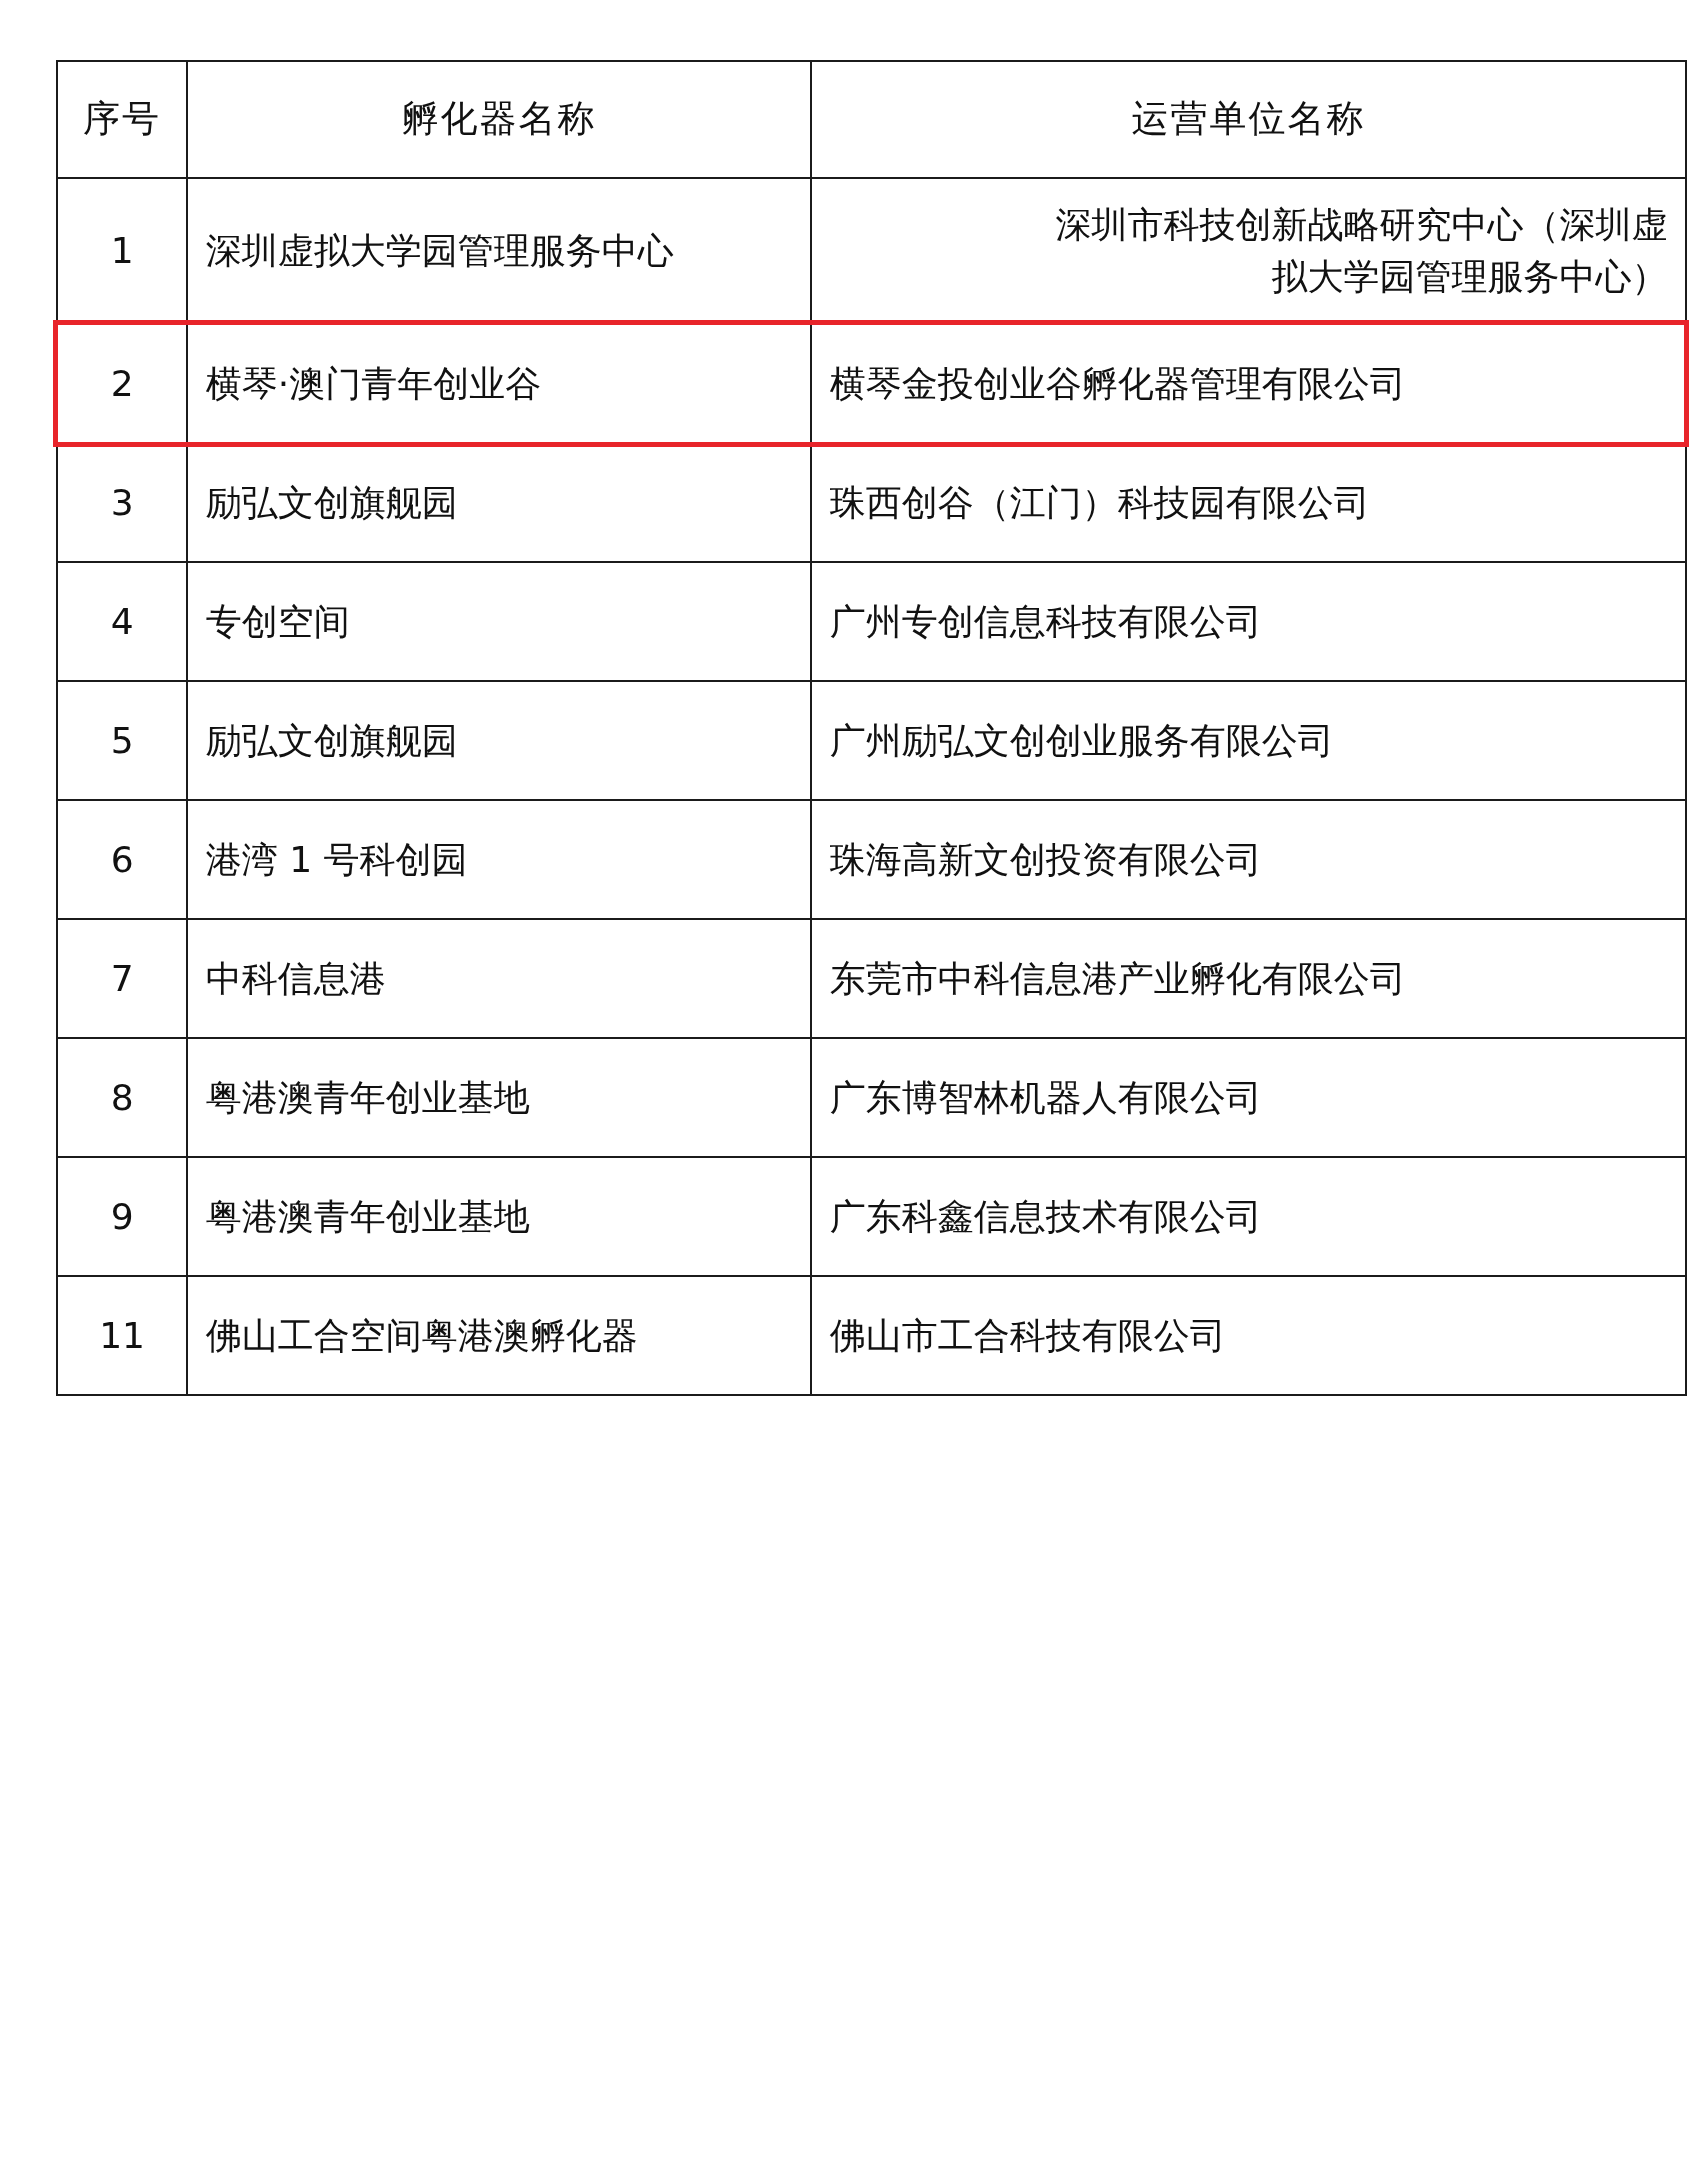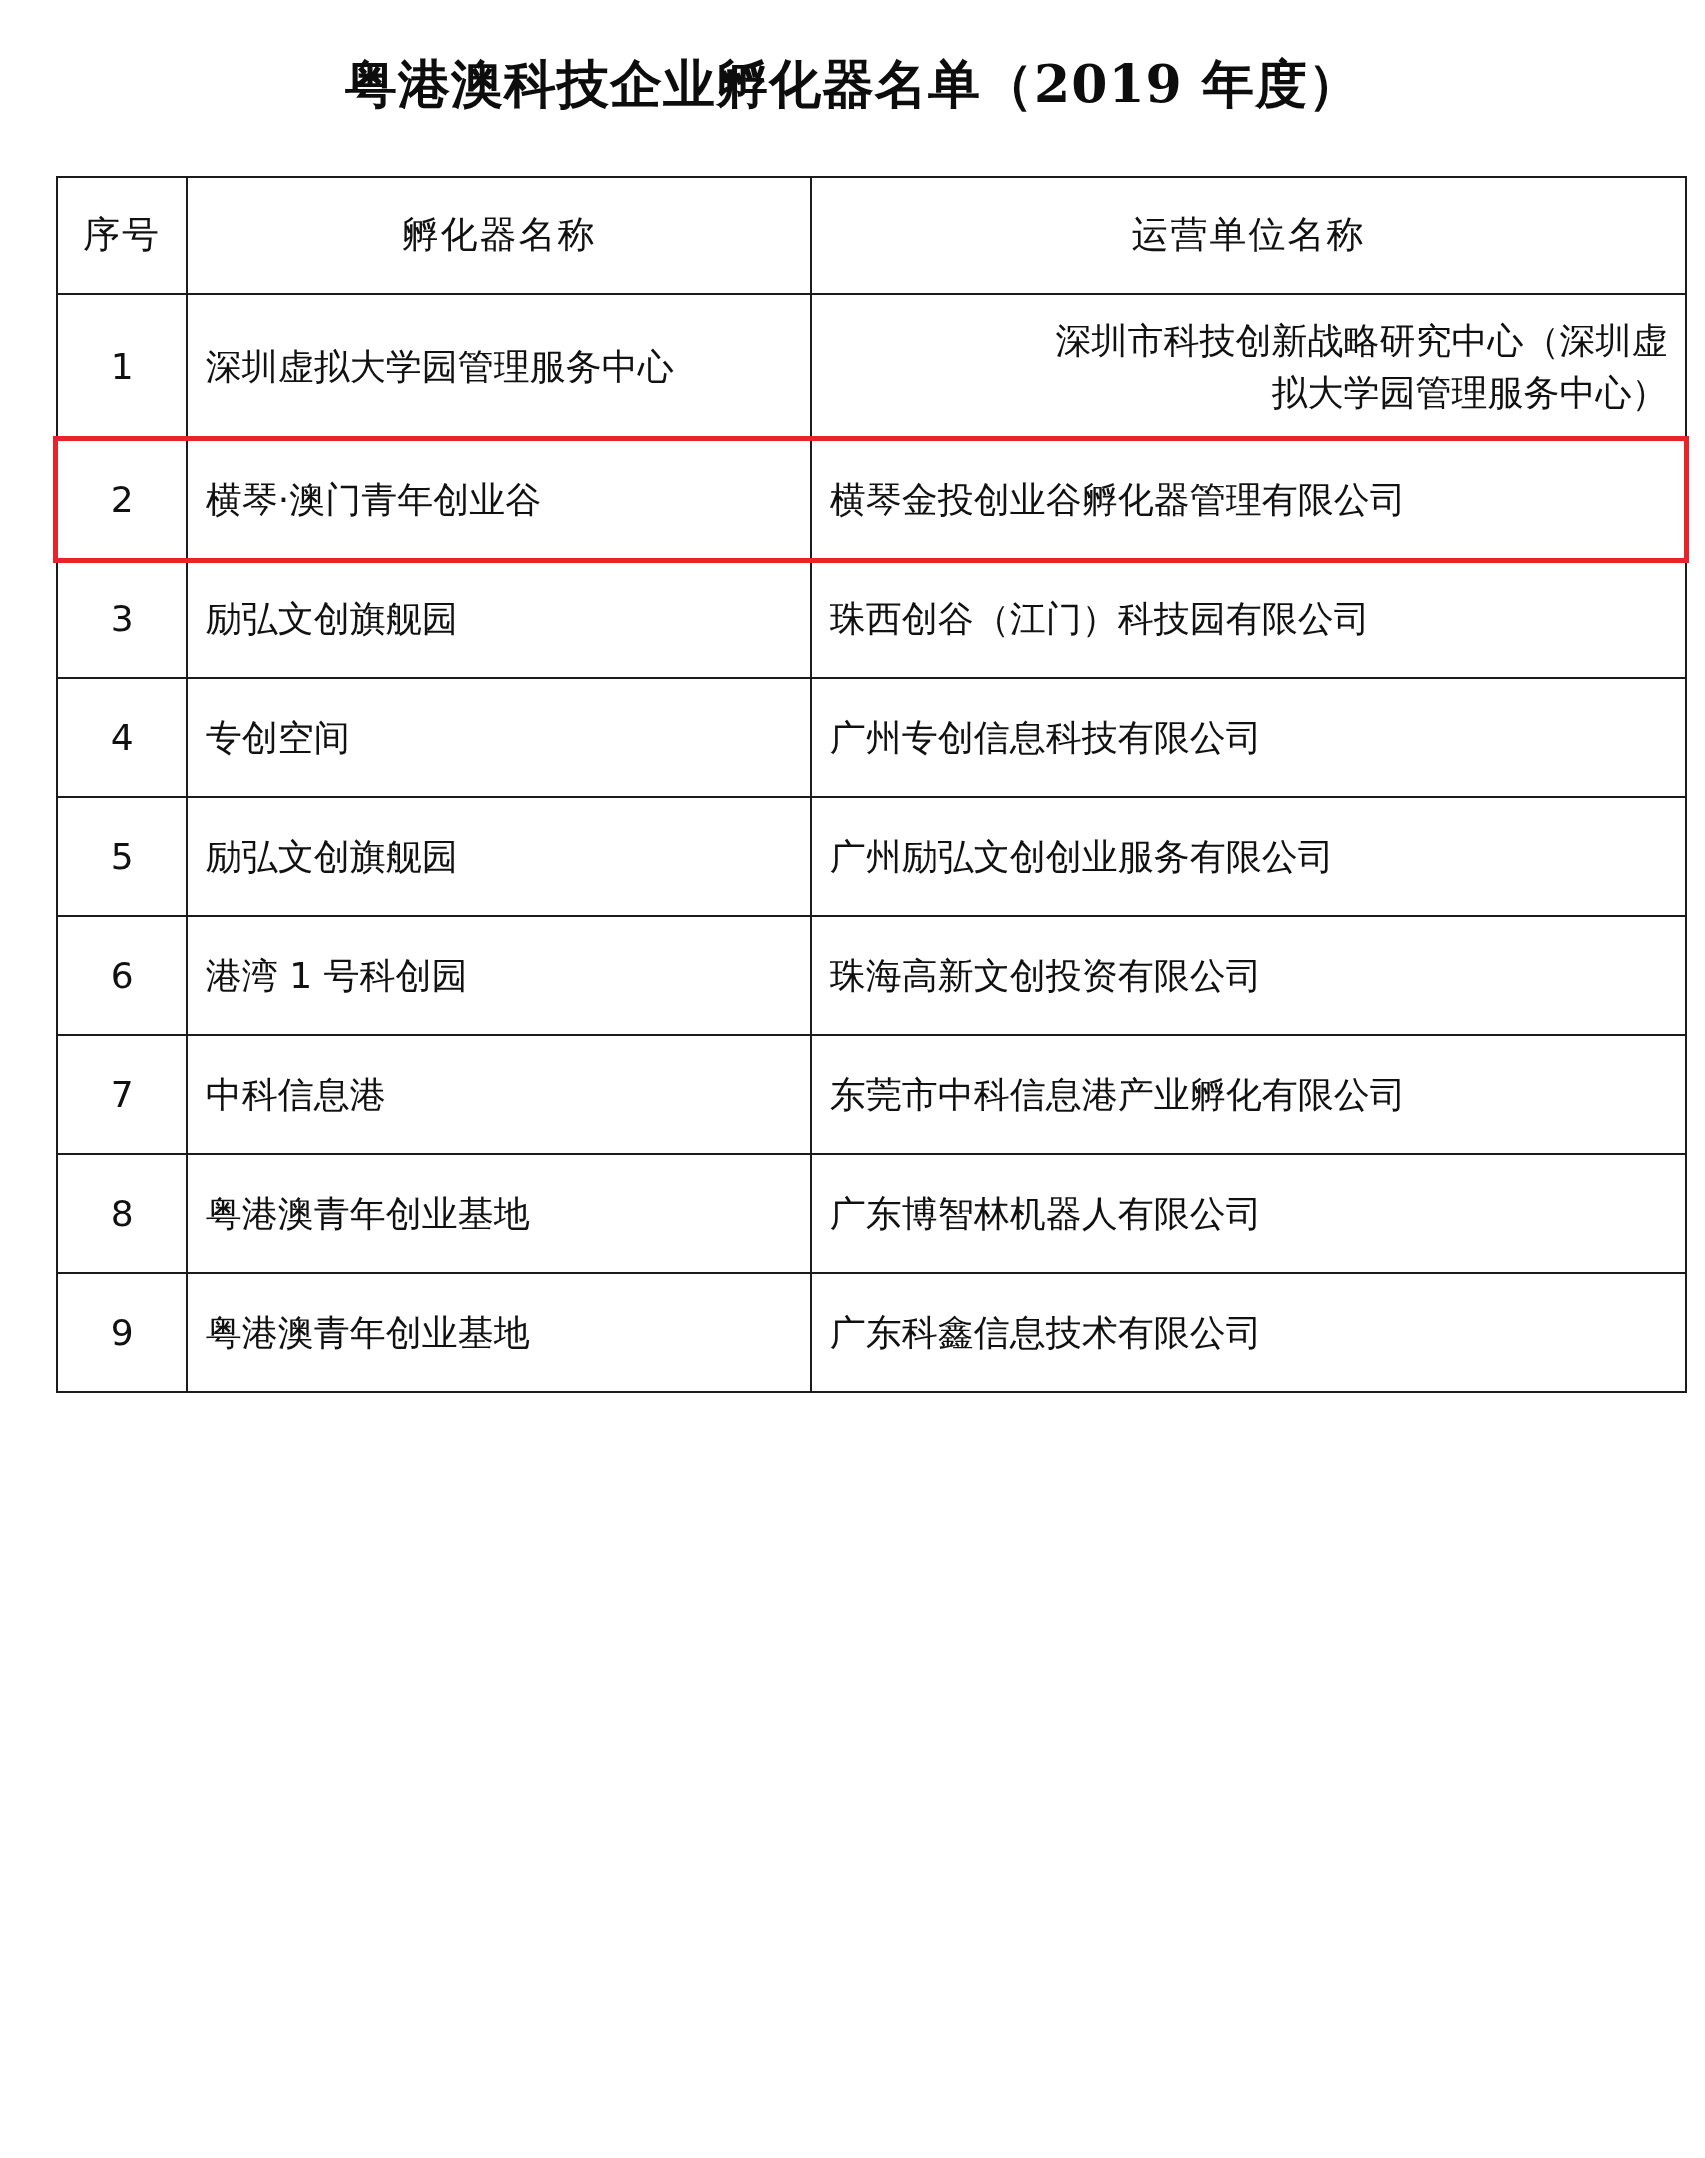--- a/index.html
+++ b/index.html
@@ -99,21 +99,20 @@
     width: 1664px;
     top: 296px;
     height: 151px;
   }
 </style>
 </head>
 <body>
 
 <div class="page">
 
-  <h1 class="doc-title">粤港澳科技企业孵化器名单（2019 年度）</h1>
 
   <div class="table-wrap">
 
     <table class="listing">
       <colgroup>
         <col class="c-idx">
         <col class="c-name">
         <col class="c-org">
       </colgroup>
       <thead>
@@ -176,20 +175,25 @@
           <td class="org">广东博智林机器人有限公司</td>
         </tr>
 
         <tr class="row">
           <td class="idx">9</td>
           <td class="name">粤港澳青年创业基地</td>
           <td class="org">广东科鑫信息技术有限公司</td>
         </tr>
 
 
+        <tr class="row">
+          <td class="idx">11</td>
+          <td class="name">佛山工合空间粤港澳孵化器</td>
+          <td class="org">佛山市工合科技有限公司</td>
+        </tr>
 
       </tbody>
     </table>
 
     <div class="highlight-box" style="top: 260px; height: 127px; left: 14.6px; width: 1636px; border-color: rgb(232, 36, 42);"></div>
 
   </div>
 
 </div>
 

